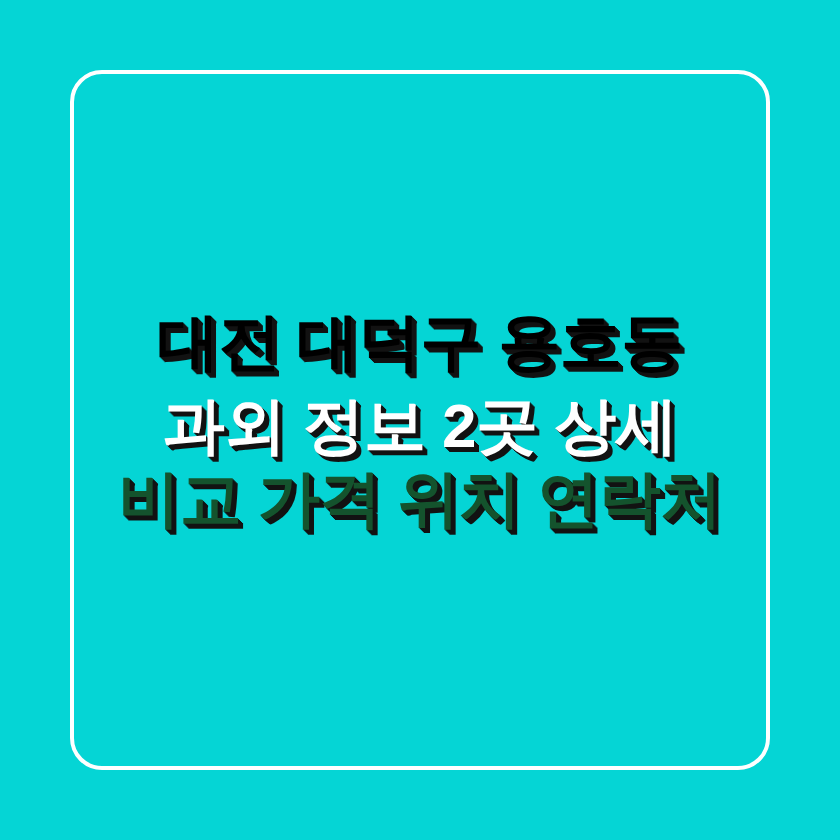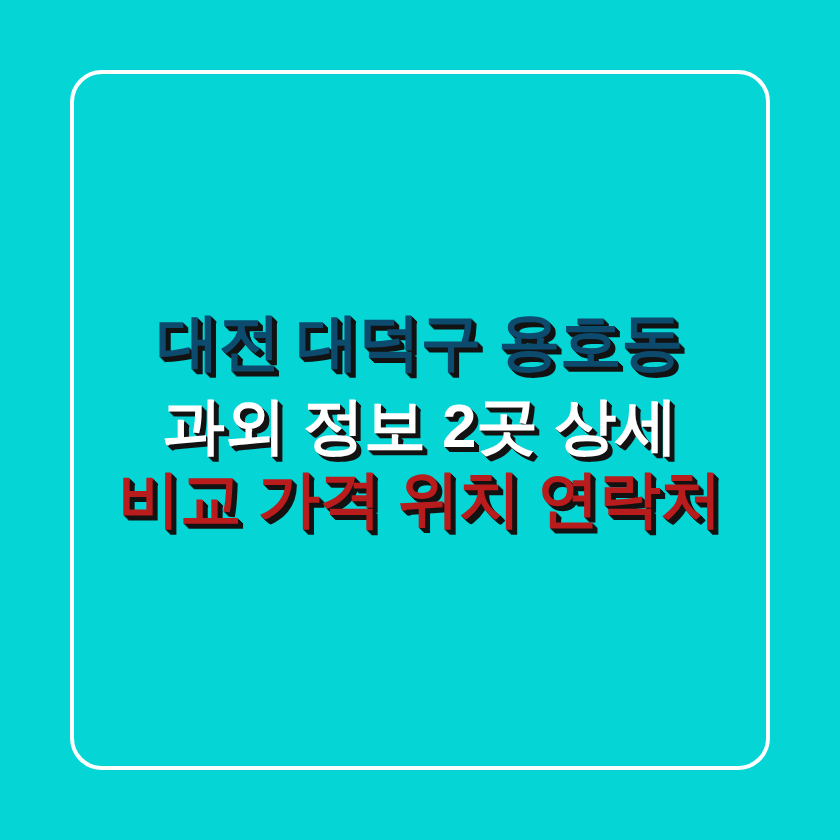--- a/index.html
+++ b/index.html
@@ -64,18 +64,18 @@
   }
 </style>
 </head>
 <body>
 
 <div id="canvas" style="background: rgb(5, 213, 213); width: 840px; height: 840px;">
 
   <div id="card-frame" style="border: 4px solid rgb(255, 255, 255); border-radius: 32px; left: 70px; top: 70px; width: 700px; height: 700px;"></div>
 
   <div id="headline-block">
-    <span class="headline-line" style="color: #0c4a6e; text-shadow: rgb(18, 18, 18) 5px 5px 0px, rgb(18, 18, 18) 4px 4px 0px, rgb(18, 18, 18) 3px 3px 0px, rgb(18, 18, 18) 2px 2px 0px, rgb(18, 18, 18) 1px 1px 0px;">대전 대덕구 용호동</span>
+    <span class="headline-line" style="color: #000000; text-shadow: rgb(18, 18, 18) 5px 5px 0px, rgb(18, 18, 18) 4px 4px 0px, rgb(18, 18, 18) 3px 3px 0px, rgb(18, 18, 18) 2px 2px 0px, rgb(18, 18, 18) 1px 1px 0px;">대전 대덕구 용호동</span>
     <span class="headline-line" style="color: rgb(255, 255, 255); text-shadow: rgb(18, 18, 18) 5px 5px 0px, rgb(18, 18, 18) 4px 4px 0px, rgb(18, 18, 18) 3px 3px 0px, rgb(18, 18, 18) 2px 2px 0px, rgb(18, 18, 18) 1px 1px 0px; margin-top: 11px;">과외 정보 2곳 상세</span>
-    <span class="headline-line" style="color: #b91c1c; text-shadow: rgb(18, 18, 18) 5px 5px 0px, rgb(18, 18, 18) 4px 4px 0px, rgb(18, 18, 18) 3px 3px 0px, rgb(18, 18, 18) 2px 2px 0px, rgb(18, 18, 18) 1px 1px 0px;">비교 가격 위치 연락처</span>
+    <span class="headline-line" style="color: #14532d; text-shadow: rgb(18, 18, 18) 5px 5px 0px, rgb(18, 18, 18) 4px 4px 0px, rgb(18, 18, 18) 3px 3px 0px, rgb(18, 18, 18) 2px 2px 0px, rgb(18, 18, 18) 1px 1px 0px;">비교 가격 위치 연락처</span>
   </div>
 
 </div>
 
 </body></html>

